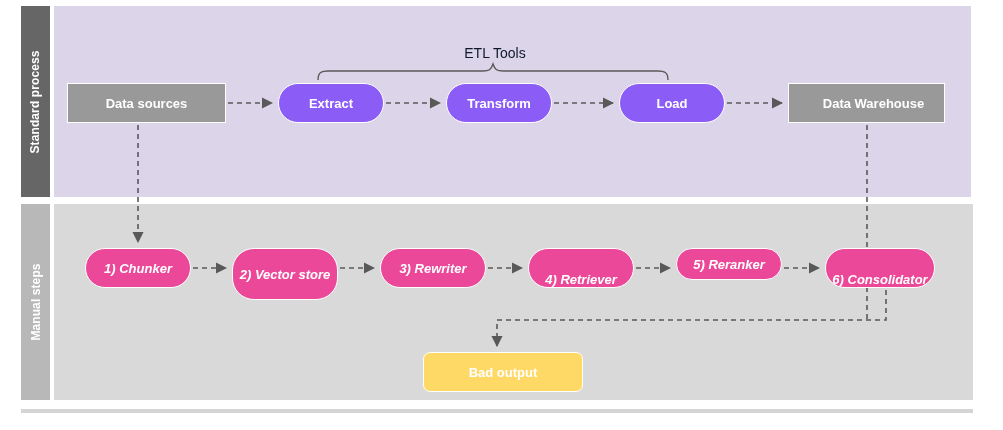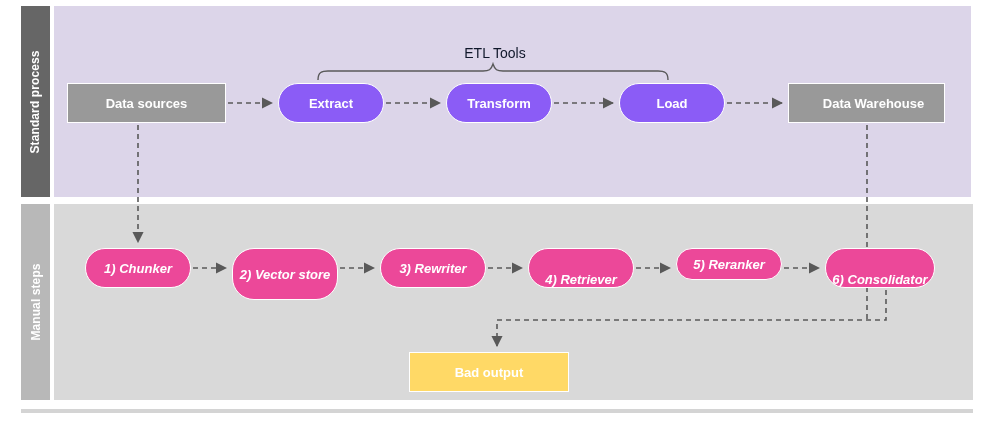--- a/index.html
+++ b/index.html
@@ -90,21 +90,21 @@
   #node-data-warehouse{ left: 788px; top: 83px; width: 157px; height: 40px; padding-left: 20px; }
 
   
   #node-chunker       { left: 85px;  top: 248px; width: 106px; height: 40px; }
   #node-vector-store  { left: 232px; top: 248px; width: 106px; height: 52px; }
   #node-rewriter      { left: 380px; top: 248px; width: 106px; height: 40px; justify-content: center; }
   #node-retriever     { left: 528px; top: 248px; width: 106px; height: 40px; align-items: flex-end; }
   #node-reranker      { left: 676px; top: 248px; width: 106px; height: 32px; }
   #node-consolidator  { left: 825px; top: 248px; width: 110px; height: 40px; align-items: flex-end; }
 
-  #node-bad-output    { left: 409px; top: 352px; width: 160px; height: 40px; }
+  #node-bad-output    { left: 423px; top: 352px; width: 160px; height: 40px; border-radius: 7px; }
 
   
   #etl-label {
     position: absolute;
     left: 420px;
     top: 45px;
     width: 150px;
     text-align: center;
     color: #0f172a;
     font-size: 14px;

